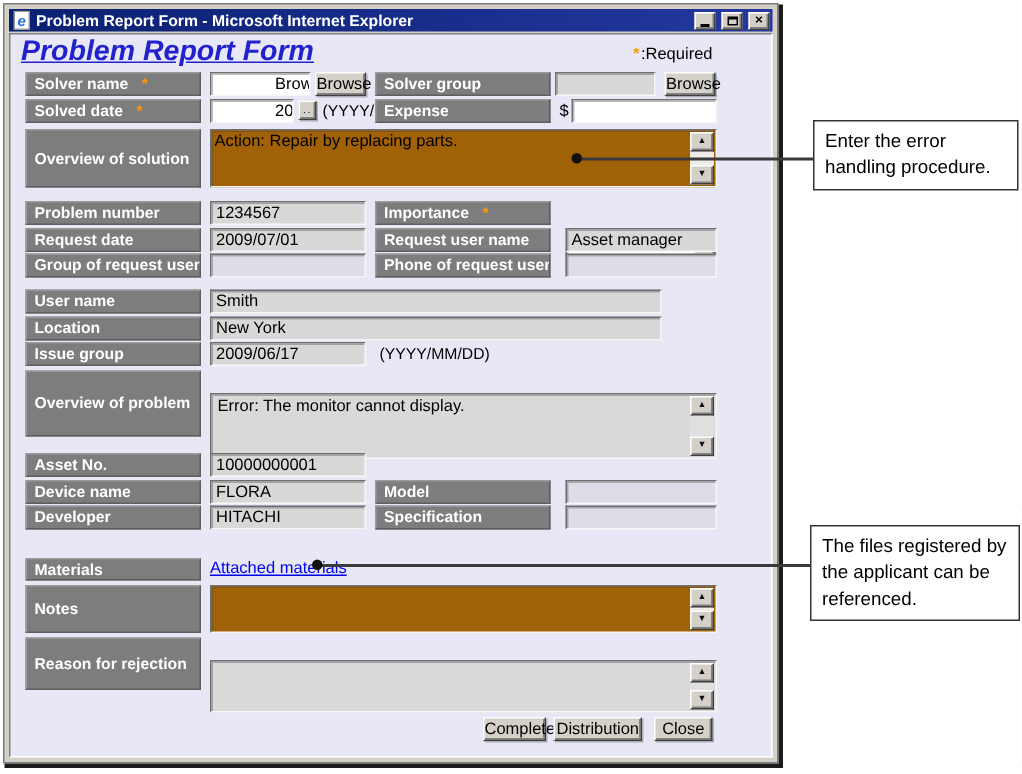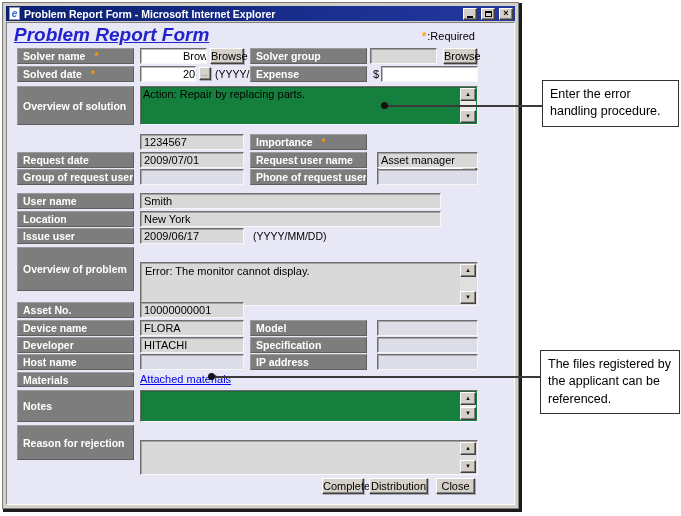--- a/index.html
+++ b/index.html
@@ -57,21 +57,21 @@
 
   .btn { position:absolute; top:0; height:16px; background:#D5D1C9; color:#000;
          border:1px solid; border-color:#fff #404040 #404040 #fff;
          box-shadow:inset -1px -1px 0 #838383, 1px 1px 0 rgba(0,0,0,.25);
          font-size:11px; text-align:center; line-height:13px; cursor:default;
          font-family:"Liberation Sans",sans-serif; padding:0; }
   .btn-tiny { top:1px; height:13px; font-size:7px; line-height:9px; letter-spacing:1px; }
 
   
   .ta { position:absolute; border:1px solid; border-color:#6e6e6e #f7f7f7 #f7f7f7 #6e6e6e;
-        box-shadow:inset 1px 1px 0 rgba(60,60,60,.35); background:#15803d; }
+        box-shadow:inset 1px 1px 0 rgba(60,60,60,.35); background:#a16207; }
   .ta.gray { background:#D9D9D9;margin-top:15px; }
   .ta textarea { position:absolute; left:2px; top:1px; bottom:2px; width:calc(100% - 21px);
                  border:none; background:transparent; resize:none; outline:none;
                  font:11px "Liberation Sans",sans-serif; overflow:hidden; }
   .ta .ta-text { position:absolute; left:4px; top:2px; right:21px; font-size:11px; }
   .sb { position:absolute; top:1px; right:1px; bottom:1px; width:16px; background:#EDECE7;
         display:flex; flex-direction:column; justify-content:space-between; }
   .ta.gray .sb { background:#DFDFDF; }
   .sb-btn { height:13px; width:16px; background:#D4D0C8; border:1px solid;
             border-color:#fff #404040 #404040 #fff; box-shadow:inset -1px -1px 0 #808080;
@@ -163,20 +163,23 @@
           <div class="ta" style="left:133px;width:338px;height:39px">
             <textarea style="">Action: Repair by replacing parts.</textarea>
             <div class="sb">
               <div class="sb-btn">▲</div>
               <div class="sb-btn">▼</div>
             </div>
           </div>
         </div>
 
         <div class="row" style="top:111px">
+          <div class="lab lab1">
+              <span>Problem number</span>
+            </div>
           <div class="fld ro" style="left:133px;width:104px">1234567</div>
           <div class="lab lab2">
               <span>Importance</span>
               <span class="req">*</span>
             </div>
           <div class="combo" style="left:370px;width:101px">
             <span class="combo-text">Emergency</span>
             <span class="combo-btn">▼</span>
           </div>
         </div>
@@ -212,21 +215,21 @@
 
         <div class="row" style="top:170px">
           <div class="lab lab1">
               <span>User name</span>
             </div>
           <div class="fld ro" style="left:133px;width:301px">Smith</div>
         </div>
 
         <div class="row" style="top:205px">
           <div class="lab lab1">
-              <span>Issue user</span>
+              <span>Issue group</span>
             </div>
           <div class="fld ro" style="left:133px;width:104px">2009/06/17</div>
           <span class="fmt" style="left:246px">(YYYY/MM/DD)</span>
         </div>
 
         <div class="row" style="top:224px;height:44px">
           <div class="lab lab1" style="height:44px">
               <span>Overview of problem</span>
             </div>
           <div class="ta gray" style="left:133px;width:338px;height:44px">
@@ -260,30 +263,20 @@
           <div class="lab lab1">
               <span>Developer</span>
             </div>
           <div class="fld ro" style="left:133px;width:104px">HITACHI</div>
           <div class="lab lab2">
               <span>Specification</span>
             </div>
           <div class="fld roe" style="left:370px;width:101px"></div>
         </div>
 
-        <div class="row" style="top:331px">
-          <div class="lab lab1">
-              <span>Host name</span>
-            </div>
-          <div class="fld roe" style="left:133px;width:104px"></div>
-          <div class="lab lab2">
-              <span>IP address</span>
-            </div>
-          <div class="fld roe" style="left:370px;width:101px"></div>
-        </div>
 
         <div class="row" style="top:349px;height:15px">
           <div class="lab lab1" style="height:15px">
               <span>Materials</span>
             </div>
           <a class="link" style="left:133px">Attached materials</a>
         </div>
 
         <div class="row" style="top:367px;height:32px">
           <div class="lab lab1" style="height:32px">

